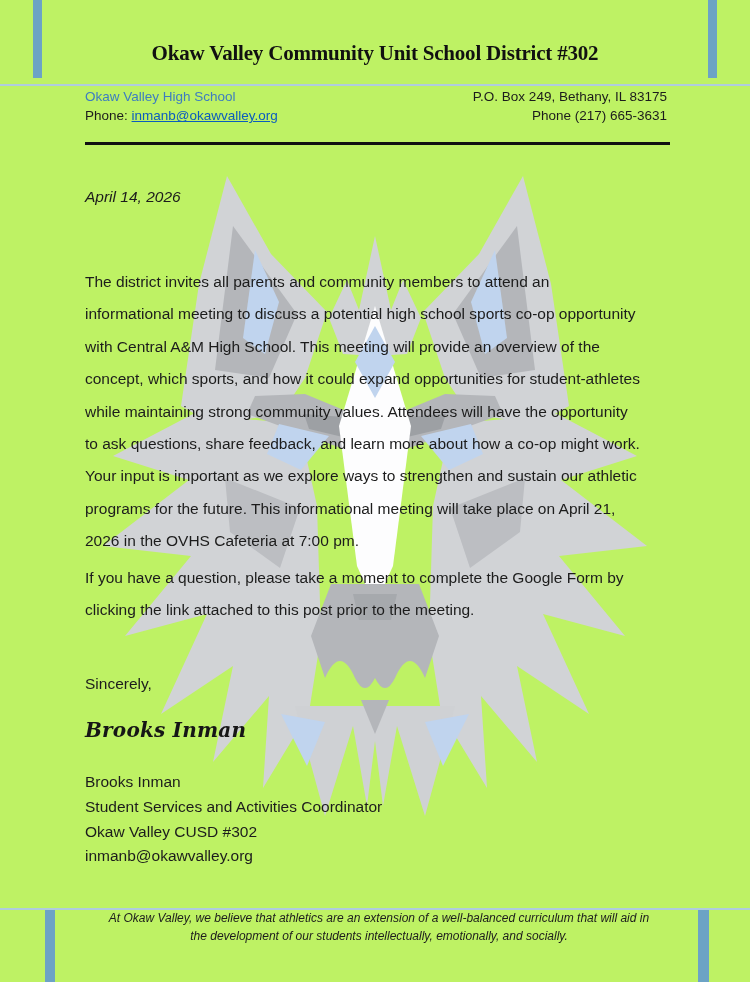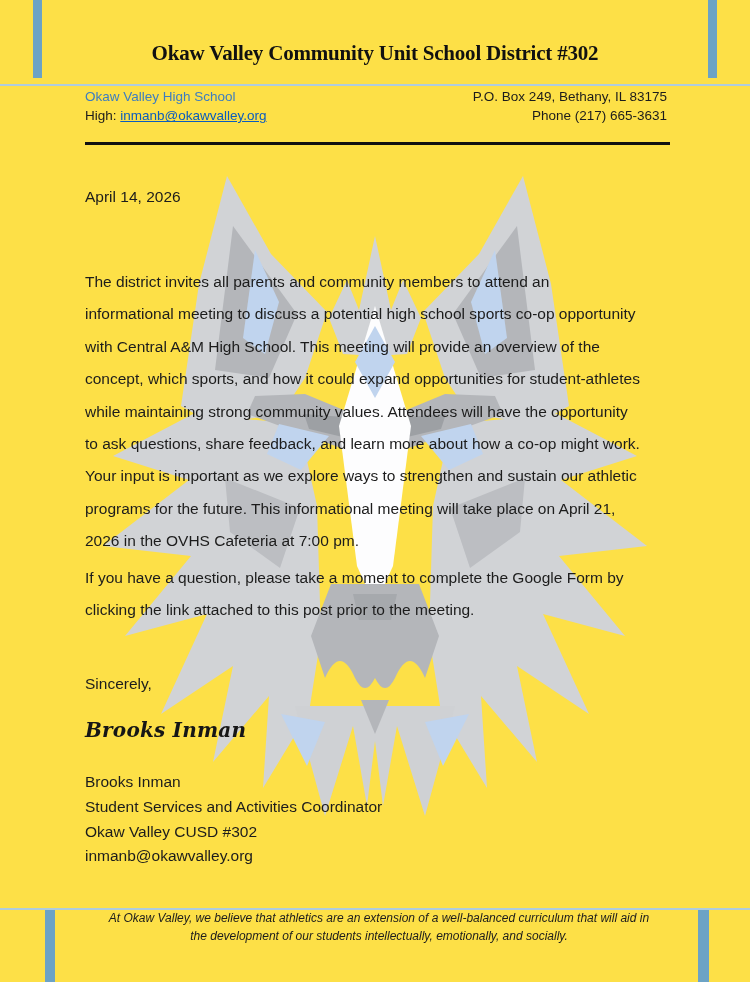--- a/index.html
+++ b/index.html
@@ -4,21 +4,21 @@
 <style>
   * { margin: 0; padding: 0; box-sizing: border-box; }
   html, body { background: #e9e9e9; }
   body { font-family: "Liberation Sans", sans-serif; }
 
   .page {
     position: relative;
     width: 750px;
     height: 982px;
     margin: 0 auto;
-    background: #fde047;
+    background: #bef264;
     overflow: hidden;
   }
 
   
   .accent-bar { position: absolute; background: #6ca3c5; }
   .bar-tl { left: 33px;  top: 0;      width: 9px;  height: 78px; }
   .bar-tr { left: 708px; top: 0;      width: 9px;  height: 78px; }
   .bar-bl { left: 45px;  top: 910px;  width: 10px; height: 72px; }
   .bar-br { left: 698px; top: 910px;  width: 11px; height: 72px; }
 
@@ -69,21 +69,21 @@
     position: absolute;
     left: 95px; top: 166px;
     width: 560px; height: 660px;
     z-index: 0;
   }
 
   .letter-body { position: absolute; z-index: 1; color: #1c1c1c; }
 
   .letter-date {
     left: 85px; top: 186px; width: 300px;
-    font-size: 15.5px; line-height: 22px;
+    font-size: 15.5px; line-height: 22px; font-style: italic;
   }
 
   .para {
     left: 85px; width: 625px;
     font-size: 15.5px;
     line-height: 32.4px;
     white-space: pre-line;
   }
   .para-1 { top: 266px; }
   .para-2 { top: 562px; }
@@ -131,21 +131,21 @@
   <div class="accent-bar bar-br"></div>
 
   <div class="thin-rule thin-rule-top"></div>
   <div class="thin-rule thin-rule-bottom"></div>
 
   <div class="district-title">Okaw Valley Community Unit School District #302</div>
 
   <div class="letterhead">
     <div class="left">
       <div class="school-name">Okaw Valley High School</div>
-      <div><span>High: </span><span class="email-link">inmanb@okawvalley.org</span></div>
+      <div><span>Phone: </span><span class="email-link">inmanb@okawvalley.org</span></div>
     </div>
     <div class="right">
       <div>P.O. Box 249, Bethany, IL 83175</div>
       <div>Phone (217) 665-3631</div>
     </div>
   </div>
 
   <div class="dark-rule"></div>
 
   <svg class="watermark" viewBox="0 0 560 660" xmlns="http://www.w3.org/2000/svg" aria-hidden="true">

